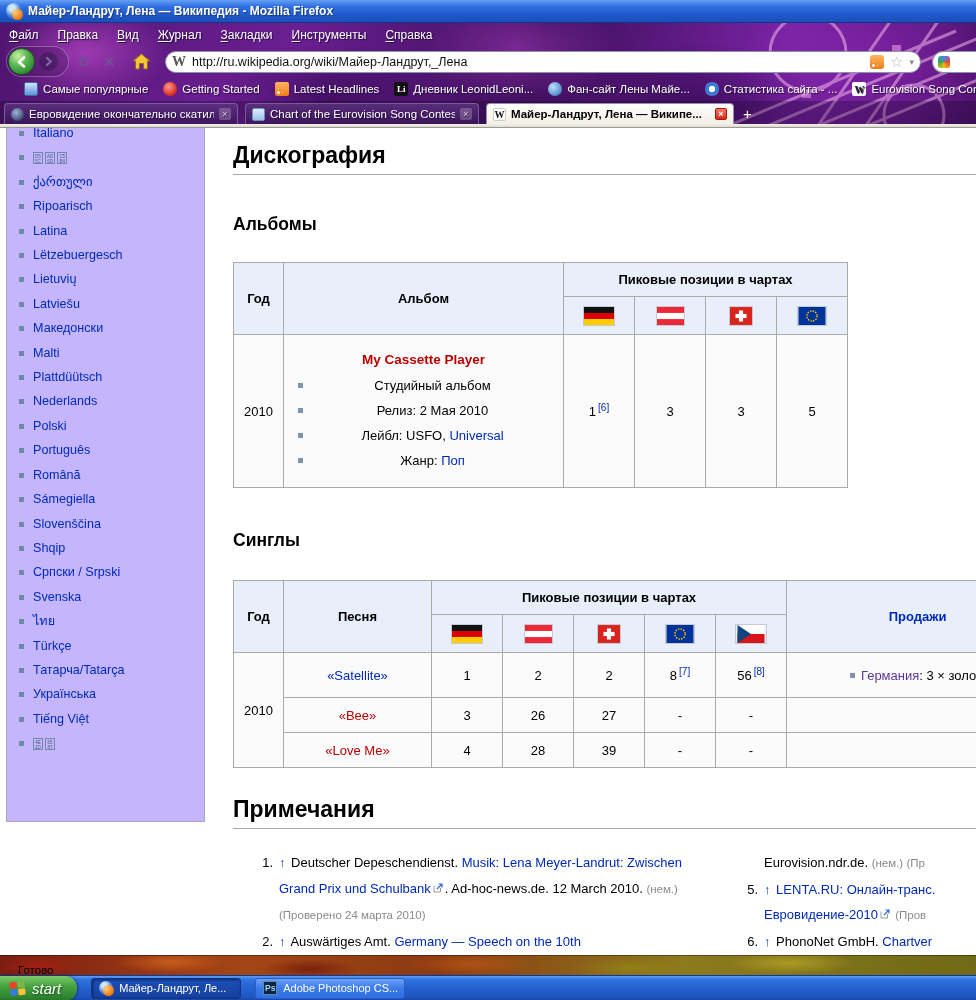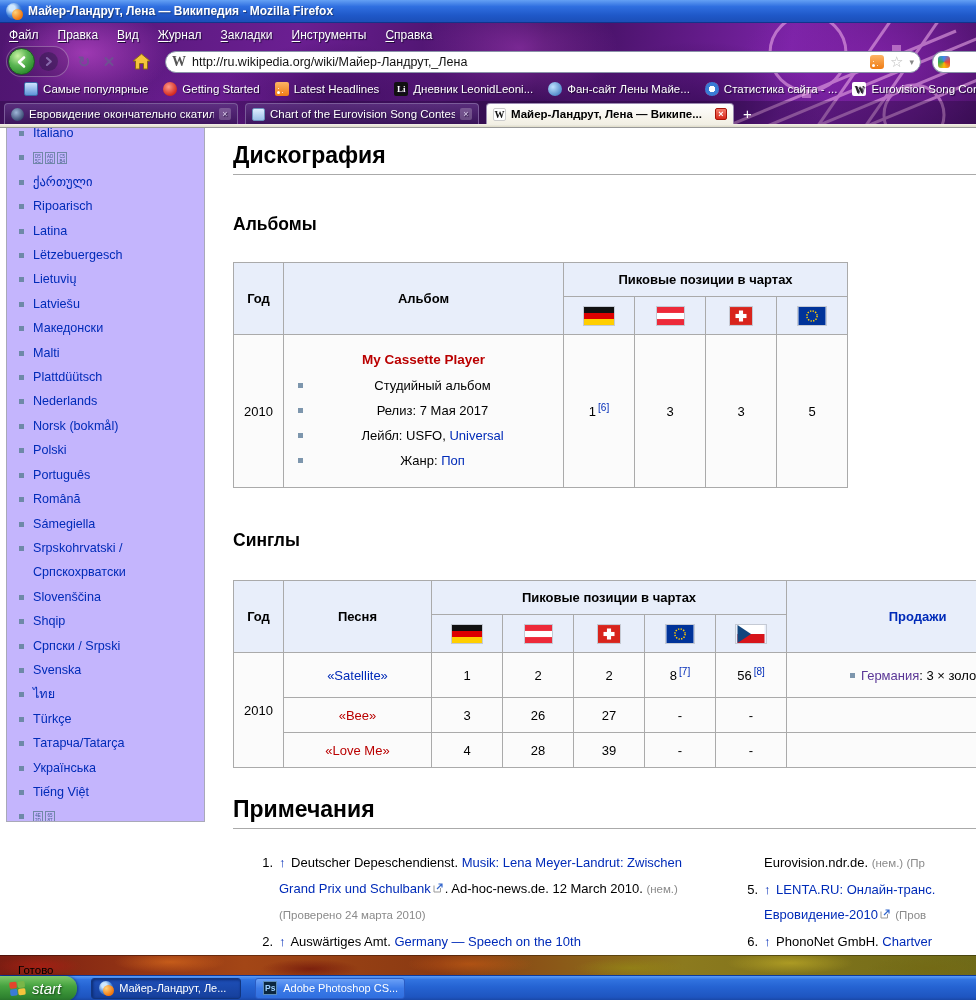--- a/index.html
+++ b/index.html
@@ -299,26 +299,24 @@
           <li><a class="slink">ქართული</a></li>
           <li><a class="slink">Ripoarisch</a></li>
           <li><a class="slink">Latina</a></li>
           <li><a class="slink">Lëtzebuergesch</a></li>
           <li><a class="slink">Lietuvių</a></li>
           <li><a class="slink">Latviešu</a></li>
           <li><a class="slink">Македонски</a></li>
           <li><a class="slink">Malti</a></li>
           <li><a class="slink">Plattdüütsch</a></li>
           <li><a class="slink">Nederlands</a></li>
-          <li><a class="slink">Norsk (bokmål)</a></li>
           <li><a class="slink">Polski</a></li>
           <li><a class="slink">Português</a></li>
           <li><a class="slink">Română</a></li>
           <li><a class="slink">Sámegiella</a></li>
-          <li><a class="slink">Srpskohrvatski / Српскохрватски</a></li>
           <li><a class="slink">Slovenščina</a></li>
           <li><a class="slink">Shqip</a></li>
           <li><a class="slink">Српски / Srpski</a></li>
           <li><a class="slink">Svenska</a></li>
           <li><a class="slink">ไทย</a></li>
           <li><a class="slink">Türkçe</a></li>
           <li><a class="slink">Татарча/Tatarça</a></li>
           <li><a class="slink">Українська</a></li>
           <li><a class="slink">Tiếng Việt</a></li>
           <li><span class="tofu">4E<br>2D</span><span class="tofu">65<br>87</span></li>
@@ -363,21 +361,21 @@
                   <circle cx="9" cy="6" r="3.4" fill="none" stroke="#fc0" stroke-width="1" stroke-dasharray="0.9,0.88"></circle>
                 </svg>
           </th>
         </tr>
         <tr class="brow">
           <td>2010</td>
           <td class="albumcell">
             <div class="album-title">My Cassette Player</div>
             <ul class="details">
               <li><span>Студийный альбом</span></li>
-              <li><span>Релиз: 7 Мая 2017</span></li>
+              <li><span>Релиз: 2 Мая 2010</span></li>
               <li><span>Лейбл: USFO, </span><a class="wlink">Universal</a></li>
               <li><span>Жанр: </span><a class="wlink">Поп</a></li>
             </ul>
           </td>
           <td><span>1</span><sup class="ref">[6]</sup></td>
           <td><span>3</span></td>
           <td><span>3</span></td>
           <td><span>5</span></td>
         </tr>
         </tbody>

